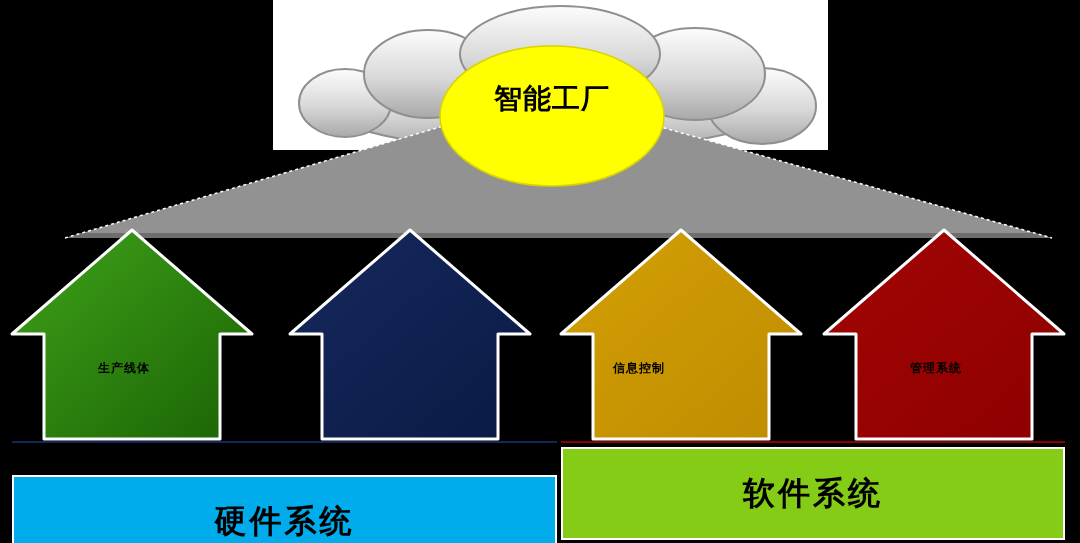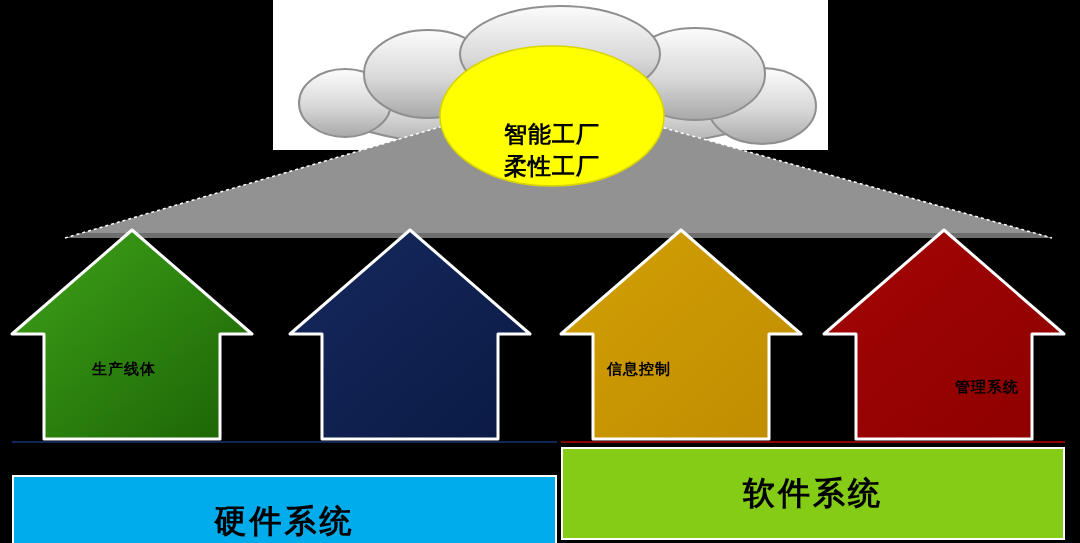--- a/index.html
+++ b/index.html
@@ -14,27 +14,27 @@
   .label {
     position: absolute;
     color: #000;
     font-weight: bold;
     text-align: center;
     user-select: none;
     white-space: nowrap;
   }
   .cloud-label {
     left: 442px; top: 83px; width: 220px;
-    font-size: 23px; line-height: 32px; letter-spacing: 1px; margin-top: 36px;
+    font-size: 28px; line-height: 32px; letter-spacing: 1px;
   }
-  .arrow-label { top: 360px; width: 160px; font-size: 15px; letter-spacing: 1px; }
+  .arrow-label { top: 360px; width: 160px; font-size: 12px; letter-spacing: 1px; }
   .arrow-label.a1 { left: 44px; }
   .arrow-label.a2 { left: 322px; }
   .arrow-label.a3 { left: 559px; }
-  .arrow-label.a4 { left: 907px; margin-top: 18px; }
+  .arrow-label.a4 { left: 856px; }
   .bar {
     position: absolute;
     top: 447px; height: 93px;
     box-sizing: border-box;
     border: 2px solid #fff;
     display: flex; align-items: center; justify-content: center;
     font-size: 32px; font-weight: bold; color: #000;
     letter-spacing: 3px;
   }
   .bar.hw { left: 12px;  width: 545px; margin-top: 28px; }
@@ -92,21 +92,20 @@
     <ellipse cx="552" cy="116" rx="112" ry="70" stroke-width="1.5" fill="#ffff00" stroke="#d9d400"></ellipse>
 
     <polygon points="132,230 252,334 220,334 220,439 44,439 44,334 12,334" fill="url(#gradGreen)" stroke="#ffffff" stroke-width="3" stroke-linejoin="round"></polygon>
     <polygon points="410,230 530,334 498,334 498,439 322,439 322,334 290,334" fill="url(#gradNavy)" stroke="#ffffff" stroke-width="3" stroke-linejoin="round"></polygon>
     <polygon points="681,230 801,334 769,334 769,439 593,439 593,334 561,334" fill="url(#gradGold)" stroke="#ffffff" stroke-width="3" stroke-linejoin="round"></polygon>
     <polygon points="944,230 1064,334 1032,334 1032,439 856,439 856,334 824,334" fill="url(#gradRed)" stroke="#ffffff" stroke-width="3" stroke-linejoin="round"></polygon>
   </svg>
 
   <div class="label cloud-label">
     <div>智能工厂</div>
-    <div>柔性工厂</div>
   </div>
 
   <div class="label arrow-label a1">生产线体</div>
   <div class="label arrow-label a3">信息控制</div>
   <div class="label arrow-label a4">管理系统</div>
 
   <div class="accent hw" style="background: rgb(18, 38, 90);"></div>
   <div class="accent sw" style="background: rgb(139, 0, 0);"></div>
 
   <div class="bar hw" style="background: rgb(0, 172, 236);">

